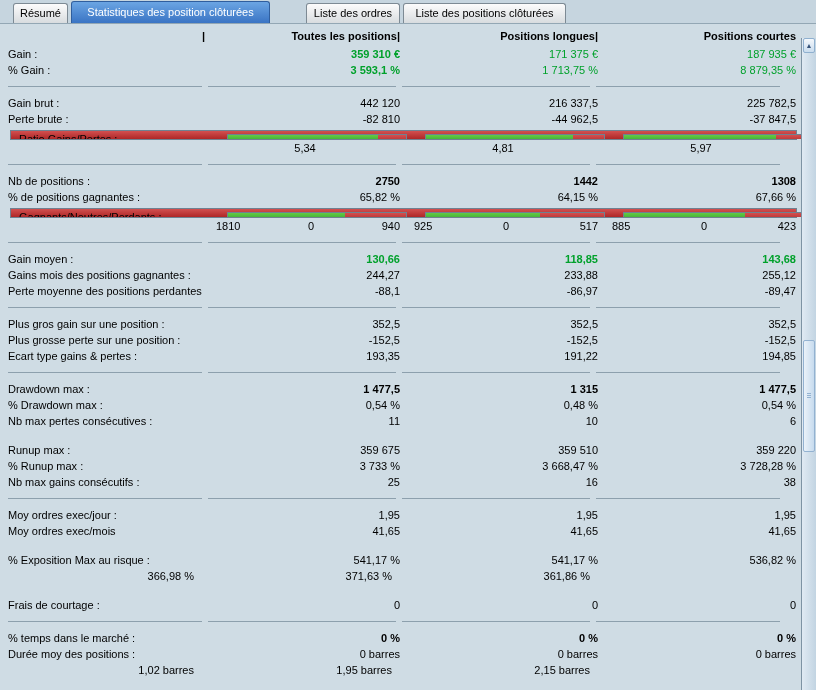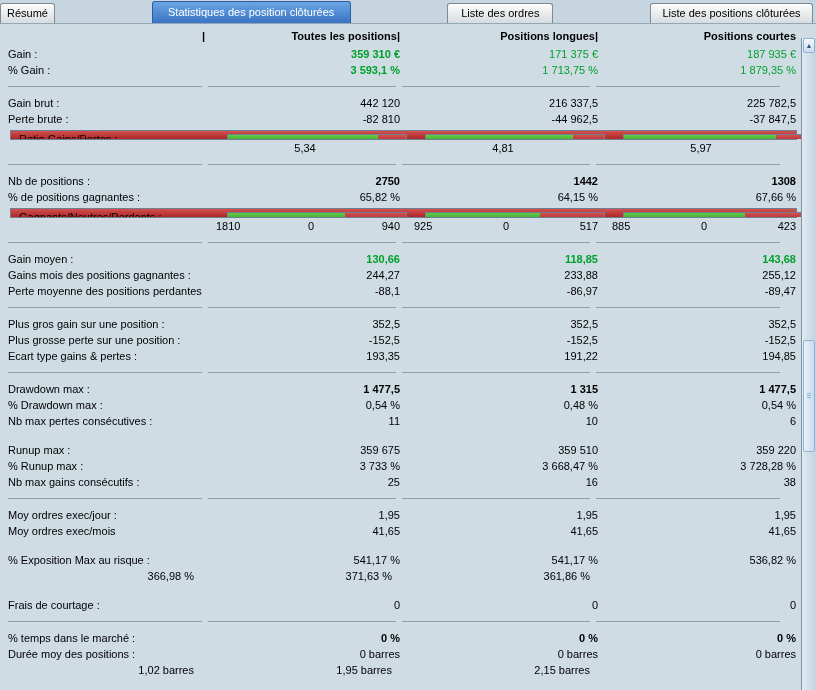--- a/index.html
+++ b/index.html
@@ -4,31 +4,31 @@
 <style>
   html,body{margin:0;padding:0;}
   body{
     width:816px;height:690px;position:relative;overflow:hidden;
     background:#cfdce4;color:#000;
     font-family:"Liberation Sans",sans-serif;font-size:11px;
   }
   
   .tabbar{
     height:24px;box-sizing:border-box;display:flex;align-items:flex-end;
-    padding-left:0;background:#c6d5df;border-bottom:1px solid #93a7b4;justify-content:space-between;
+    padding-left:13px;background:#c6d5df;border-bottom:1px solid #93a7b4;
   }
   .tab{
     box-sizing:border-box;height:20px;line-height:18px;text-align:center;
     border:1px solid #7d8a94;border-bottom:none;border-radius:3px 3px 0 0;
     background:linear-gradient(#fcfcfc,#d8dcdf);margin-right:3px;cursor:pointer;
     white-space:nowrap;overflow:hidden;
   }
   .tab:nth-child(1){width:55px;}
   .tab:nth-child(2){width:199px;}
-  .tab:nth-child(3){width:106px;}
+  .tab:nth-child(3){width:94px;margin-left:33px;}
   .tab:nth-child(4){width:163px;}
   .tab.active{
     height:22px;line-height:21px;color:#fff;border-color:#2f5e9e;
     background:linear-gradient(#6ba5e3,#3a74c4);
   }
   
   .content{position:absolute;left:0;top:24px;width:801px;bottom:0;padding-top:4px;box-sizing:border-box;}
   .hdr,.row{display:flex;height:16px;line-height:16px;white-space:nowrap;}
   .hdr{font-weight:bold;margin-bottom:2px;}
   .lbl{flex:0 0 206px;box-sizing:border-box;padding-left:8px;overflow:hidden;}
@@ -90,21 +90,21 @@
       <div class="row">
         <div class="lbl">Gain :</div>
         <div class="cell"><span class="green b">359 310 €</span></div>
         <div class="cell"><span class="green">171 375 €</span></div>
         <div class="cell"><span class="green">187 935 €</span></div>
       </div>
       <div class="row">
         <div class="lbl">% Gain :</div>
         <div class="cell"><span class="green b">3 593,1 %</span></div>
         <div class="cell"><span class="green">1 713,75 %</span></div>
-        <div class="cell"><span class="green">1 879,35 %</span></div>
+        <div class="cell"><span class="green">8 879,35 %</span></div>
       </div>
       <div class="divider">
         <i class="s1"></i>
         <i class="s2"></i>
         <i class="s3"></i>
         <i class="s4"></i>
       </div>
       <div class="row">
         <div class="lbl">Gain brut :</div>
         <div class="cell"><span>442 120</span></div>

